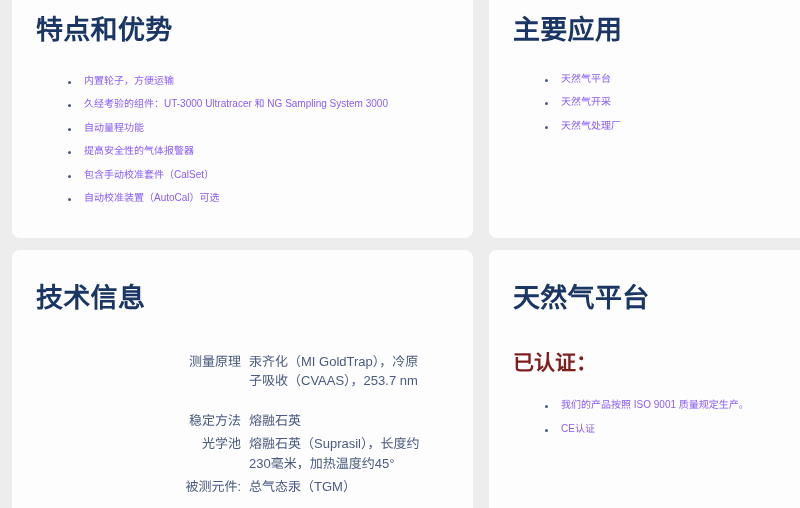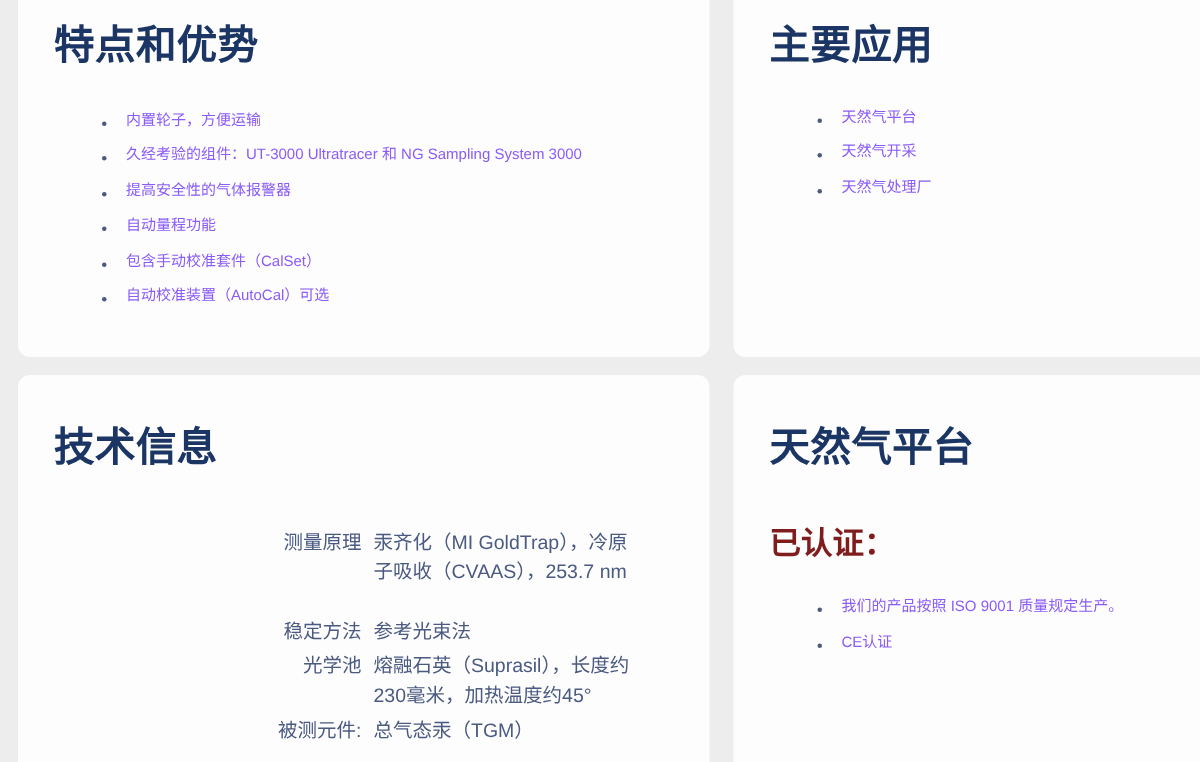--- a/index.html
+++ b/index.html
@@ -122,22 +122,22 @@
 <body>
 
 <div class="grid">
 
   <section class="card card-tl">
     <div class="card-inner">
       <h2 class="panel-title">特点和优势</h2>
       <ul class="bullets features">
         <li>内置轮子，方便运输</li>
         <li>久经考验的组件：UT-3000 Ultratracer 和 NG Sampling System 3000</li>
+        <li>自动量程功能</li>
         <li>提高安全性的气体报警器</li>
-        <li>自动量程功能</li>
         <li>包含手动校准套件（CalSet）</li>
         <li>自动校准装置（AutoCal）可选</li>
 
       </ul>
     </div>
   </section>
 
   <section class="card card-tr">
     <div class="card-inner">
       <h2 class="panel-title">主要应用</h2>
@@ -157,21 +157,21 @@
           <tr>
             <td class="k">测量原理</td>
             <td class="v">汞齐化（MI GoldTrap），冷原子吸收（CVAAS），253.7 nm</td>
           </tr>
           <tr class="spacer">
             <td></td>
             <td></td>
           </tr>
           <tr>
             <td class="k">稳定方法</td>
-            <td class="v">参考光束法</td>
+            <td class="v">熔融石英</td>
           </tr>
           <tr>
             <td class="k">光学池</td>
             <td class="v">熔融石英（Suprasil），长度约230毫米，加热温度约45°</td>
           </tr>
           <tr>
             <td class="k">被测元件:</td>
             <td class="v">总气态汞（TGM）</td>
           </tr>
         </tbody>

